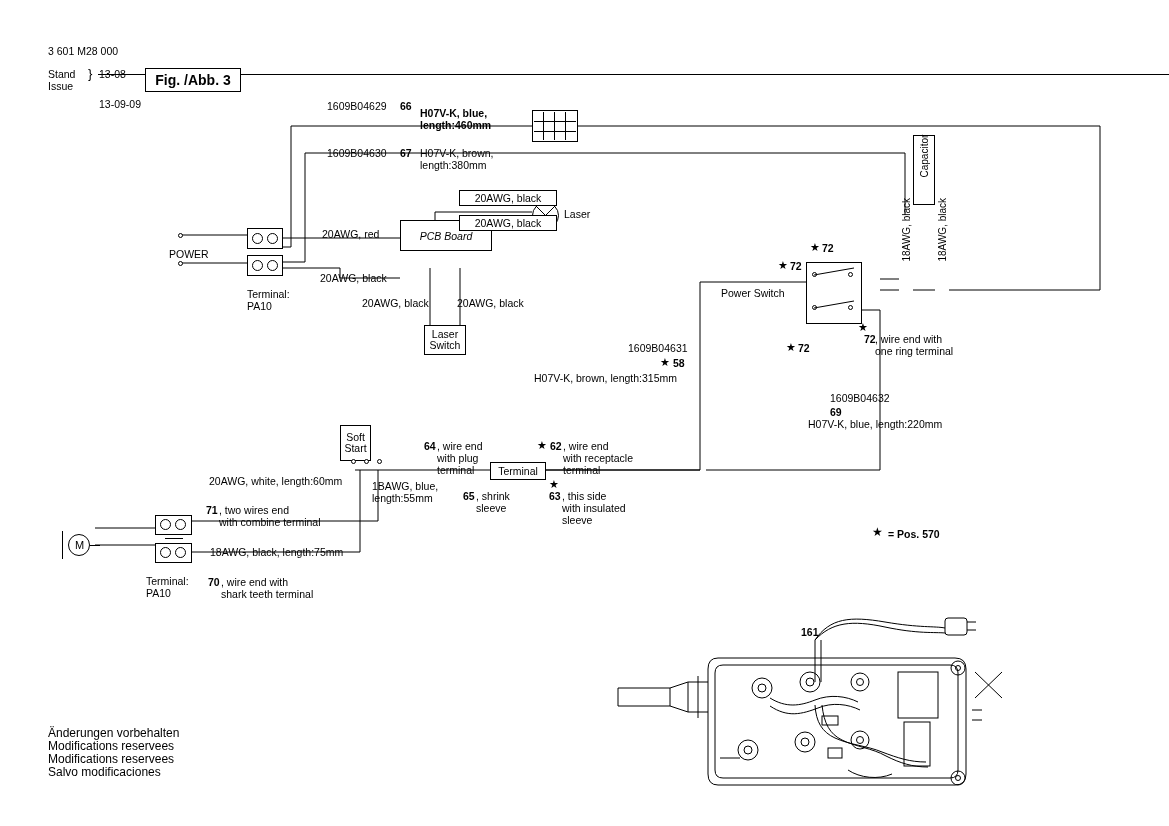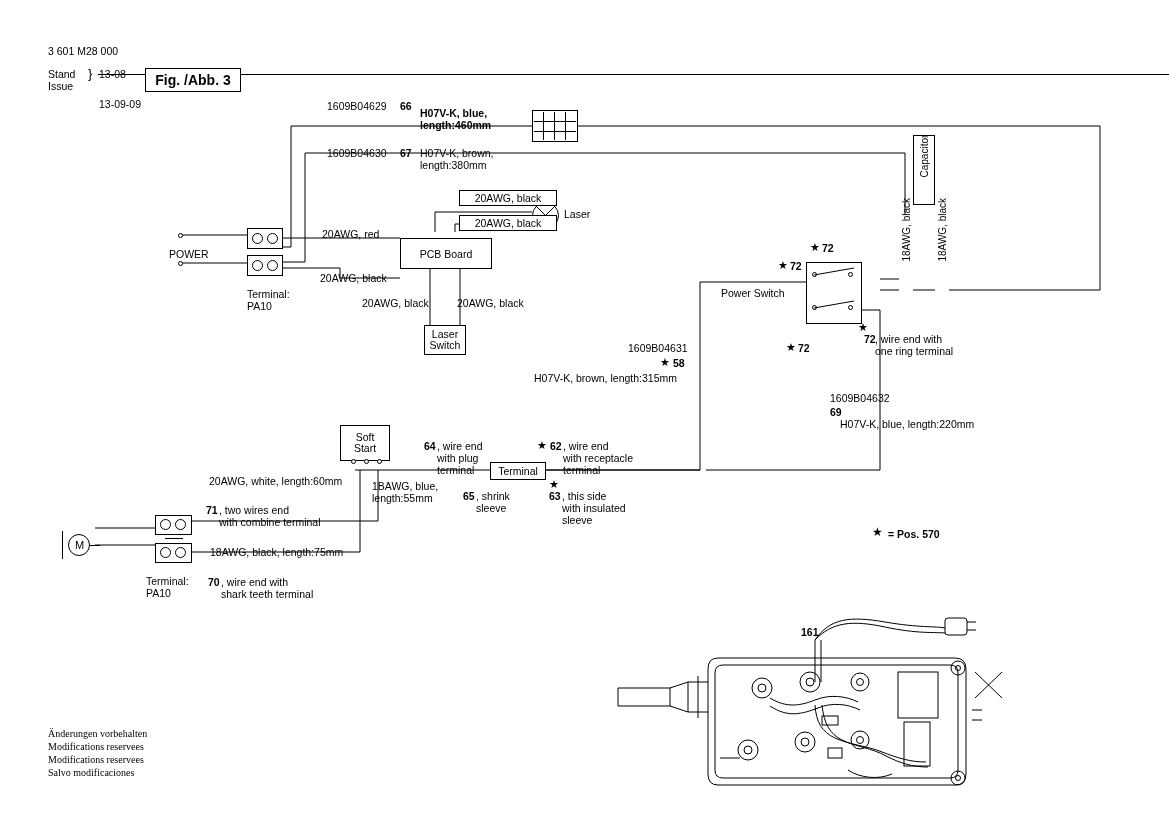--- a/index.html
+++ b/index.html
@@ -1,20 +1,20 @@
 <!DOCTYPE html>
 <html><head>
 <meta charset="utf-8">
 <style>
   html,body{margin:0;padding:0;background:#ffffff;}
   body{width:1169px;height:826px;position:relative;font-family:"Liberation Sans",sans-serif;color:#000;overflow:hidden;}
   .sheet{position:absolute;left:0;top:0;width:1169px;height:826px;}
   .t{position:absolute;font-size:10.5px;line-height:12px;white-space:pre;}
   .t.b{font-weight:bold;}
-  .t.s9{font-size:10px;line-height:11px;font-family:Liberation Serif, serif;}
+  .t.s9{font-size:12px;line-height:11px;}
   .box{position:absolute;border:1px solid #000;box-sizing:border-box;background:#fff;}
   .lbl{position:absolute;border:1px solid #000;box-sizing:border-box;background:#fff;font-size:10.5px;display:flex;align-items:center;justify-content:center;text-align:center;line-height:12px;}
   .ln{position:absolute;background:#000;}
   .hl{height:1px;}
   .vl{width:1px;}
   .fig{position:absolute;border:1.6px solid #000;box-sizing:border-box;background:#fff;font-weight:bold;font-size:14px;display:flex;align-items:center;justify-content:center;}
   .strike{position:relative;}
   .strike:after{content:"";position:absolute;left:-1px;right:-1px;top:50%;height:1px;background:#000;}
   .circ{position:absolute;border:1px solid #000;border-radius:50%;box-sizing:border-box;background:#fff;}
   .odot{position:absolute;width:5px;height:5px;border-radius:50%;border:1px solid #000;box-sizing:border-box;background:#fff;}
@@ -105,21 +105,21 @@
 
   <div class="term" style="left:247px;top:228px;width:36px;height:21px;"></div>
   <div class="circ" style="left:252px;top:233px;width:11px;height:11px;"></div>
   <div class="circ" style="left:267px;top:233px;width:11px;height:11px;"></div>
   <div class="term" style="left:247px;top:255px;width:36px;height:21px;"></div>
   <div class="circ" style="left:252px;top:260px;width:11px;height:11px;"></div>
   <div class="circ" style="left:267px;top:260px;width:11px;height:11px;"></div>
   <div class="t" style="left:247px;top:288px;">Terminal:
 PA10</div>
 
-  <div class="lbl" style="left:400px;top:238px;width:92px;height:31px;">PCB Board</div>
+  <div class="lbl" style="left:400px;top:220px;width:92px;height:31px;font-style:italic;">PCB Board</div>
   <div class="t" style="left:322px;top:228px;">20AWG, red</div>
   <div class="t" style="left:320px;top:272px;">20AWG, black</div>
 
   <div class="circ" style="left:532px;top:202px;width:27px;height:27px;"></div>
   <svg width="30" height="30" style="left:532px;top:202px;">
     <g stroke="#000" stroke-width="1">
         <path d="M4,4 L23,23"></path>
         <path d="M23,4 L4,23"></path>
       </g>
   </svg>
@@ -166,23 +166,23 @@
   <div class="t" style="left:875px;top:333px;">, wire end with
 one ring terminal</div>
 
   <div class="t" style="left:628px;top:342px;">1609B04631</div>
   <div class="star" style="left:660px;top:357px;">★</div>
   <div class="t b" style="left:673px;top:357px;">58</div>
   <div class="t" style="left:534px;top:372px;">H07V-K, brown, length:315mm</div>
 
   <div class="t" style="left:830px;top:392px;">1609B04632</div>
   <div class="t b" style="left:830px;top:406px;">69</div>
-  <div class="t" style="left:808px;top:418px;margin-left:32px;">H07V-K, blue, length:220mm</div>
-
-  <div class="lbl" style="left:340px;top:425px;width:50px;height:36px;line-height:11px;white-space:pre;">Soft
+  <div class="t" style="left:808px;top:418px;">H07V-K, blue, length:220mm</div>
+
+  <div class="lbl" style="left:340px;top:425px;width:31px;height:36px;line-height:11px;white-space:pre;">Soft
 Start</div>
   <div class="odot" style="left:351px;top:459px;"></div>
   <div class="odot" style="left:364px;top:459px;"></div>
   <div class="odot" style="left:377px;top:459px;"></div>
 
   <div class="lbl" style="left:490px;top:462px;width:56px;height:18px;">Terminal</div>
 
   <div class="t b" style="left:424px;top:440px;">64</div>
   <div class="t" style="left:437px;top:440px;">, wire end
 with plug

